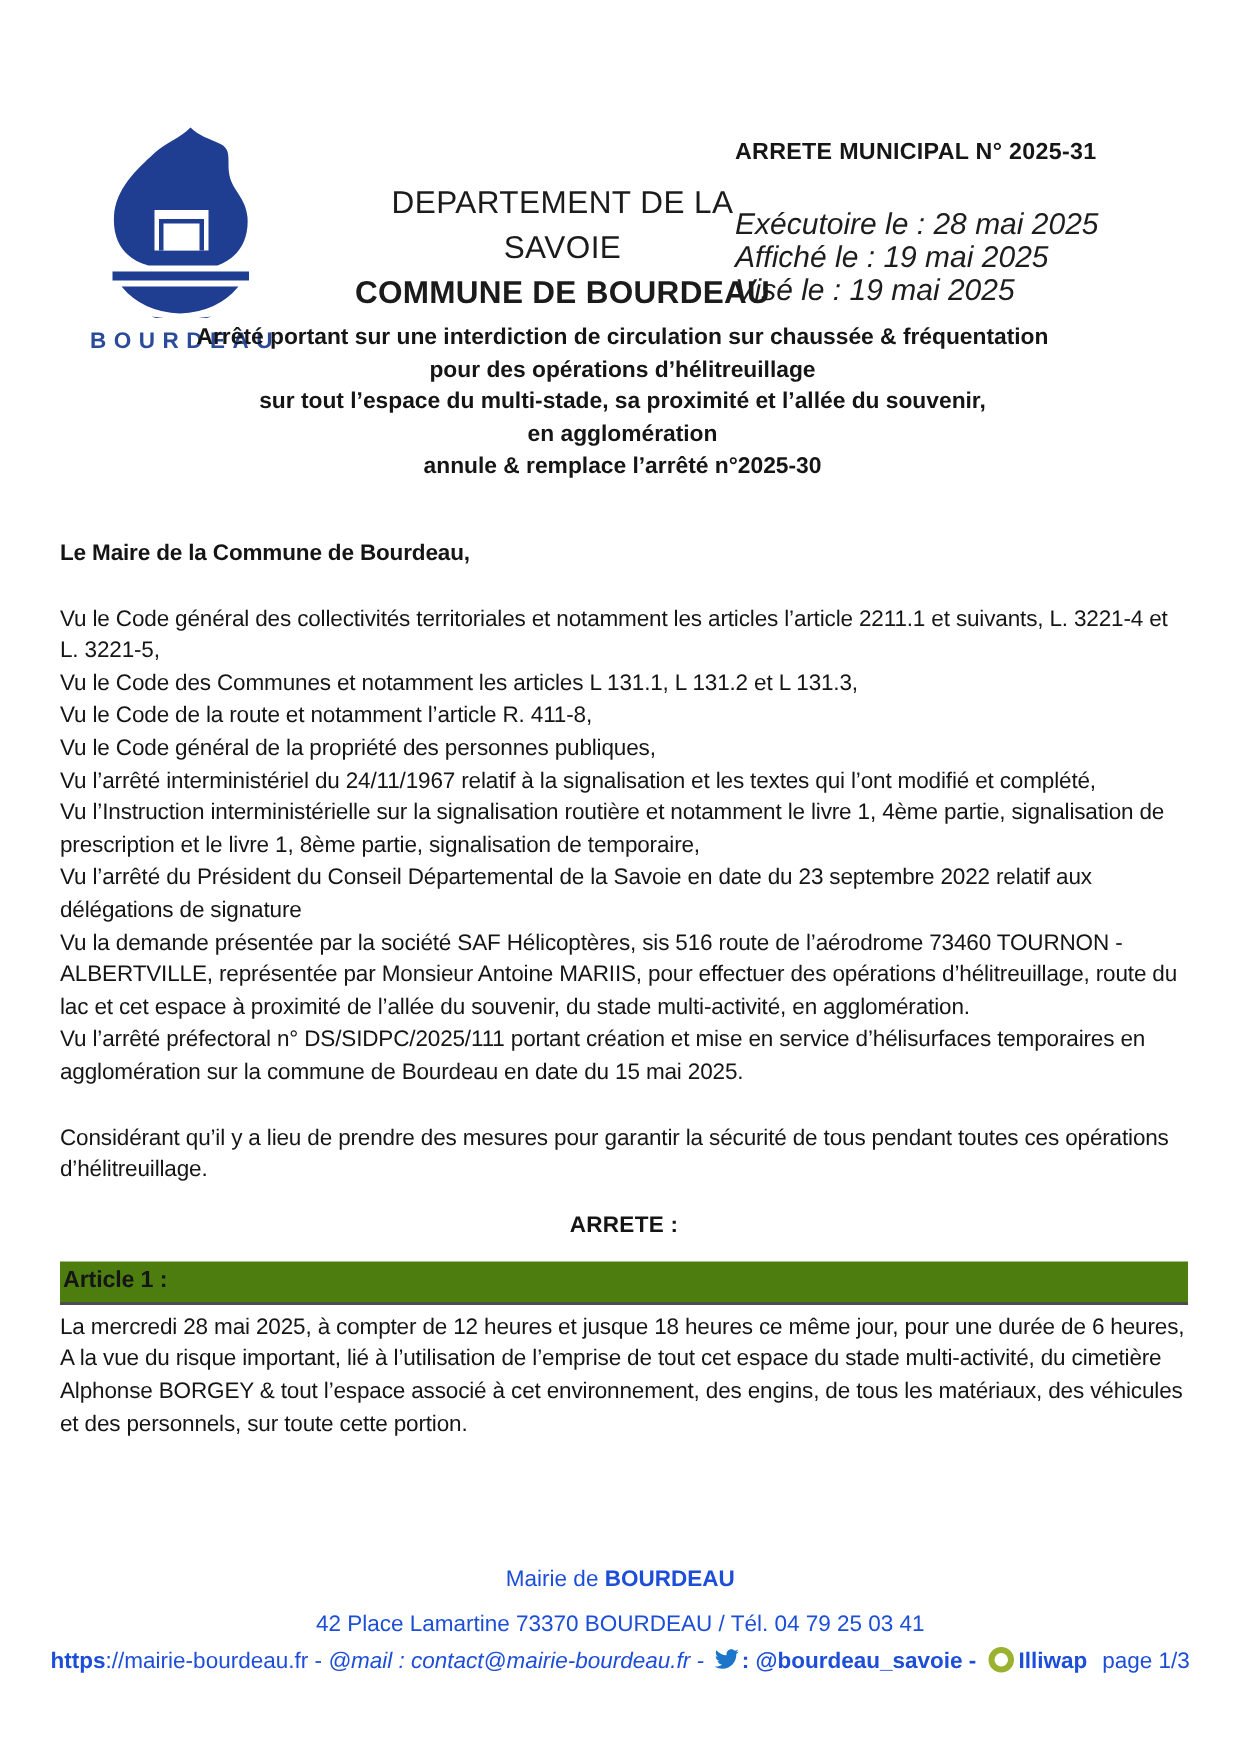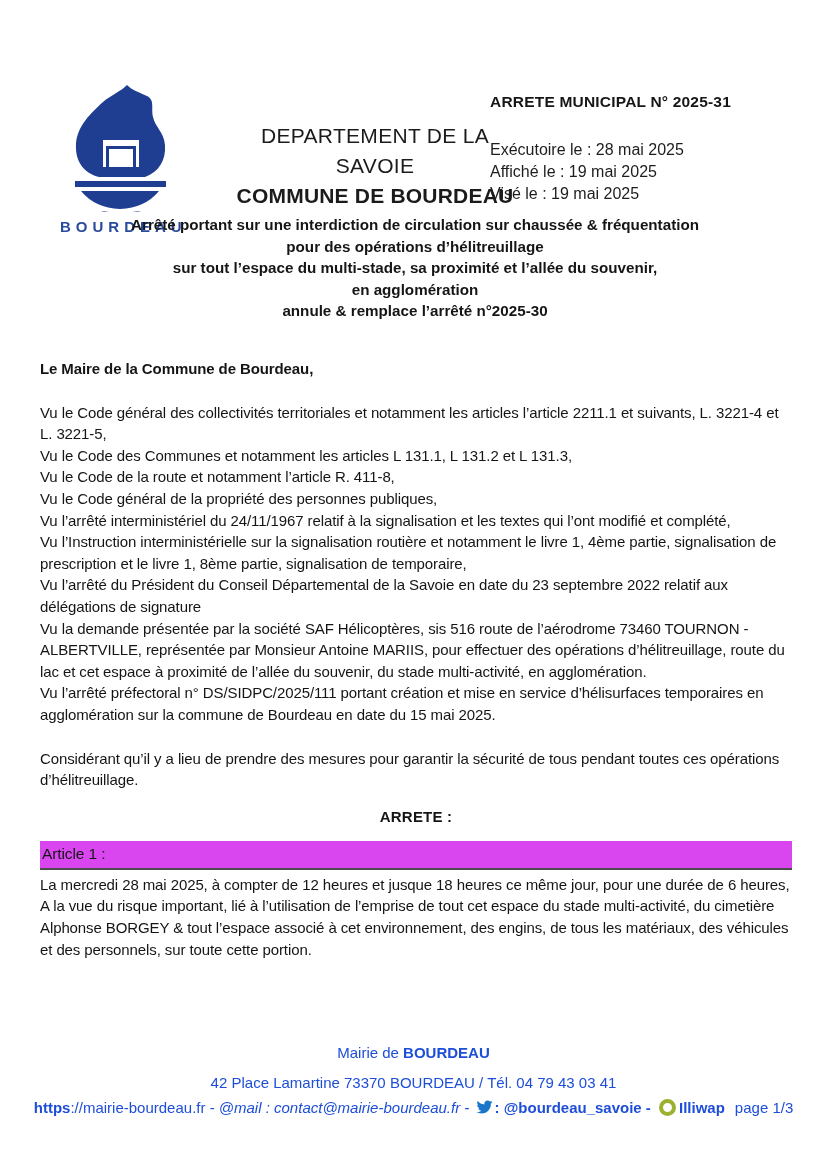--- a/index.html
+++ b/index.html
@@ -20,41 +20,41 @@
   .header-center{
     position:absolute;left:205px;top:121px;width:340px;text-align:center;
     color:#1b1b1b;
   }
   .dept-line{font-size:21px;font-weight:500;line-height:30px;letter-spacing:.3px;}
   .commune-line{font-size:21px;font-weight:700;line-height:30px;letter-spacing:.2px;}
   .header-right{
     position:absolute;right:37px;top:93px;width:300px;text-align:left;
   }
   .arrete-no{font-size:15.5px;font-weight:700;letter-spacing:.2px;}
-  .dates{margin-top:28px;font-size:16px;line-height:22px;color:#1d1d1d;}
+  .dates{margin-top:28px;font-size:20px;line-height:22px;color:#1d1d1d;font-style:italic;}
   
   .title-block{
     position:absolute;left:75px;top:214px;width:680px;text-align:center;
     font-size:15.2px;font-weight:700;line-height:21.5px;color:#151515;
   }
   
   .content{
     position:absolute;left:40px;top:358px;width:752px;
     font-size:15px;line-height:21.6px;letter-spacing:-0.1px;color:#151515;
   }
   .content p{margin:0;}
   .salutation{font-weight:700;margin-bottom:22px !important;}
   .considerant{margin-top:22px !important;}
   .arrete-label{
     text-align:center;font-weight:700;margin-top:15px !important;
     margin-bottom:14px !important;letter-spacing:.2px;
   }
   .article-heading{
-    background:#d946ef;border-bottom:2px solid #4c4c4c;
-    font-weight:400;font-size:15.5px;padding:2px 4px 3px 2px;
+    background:#4d7c0f;border-bottom:2px solid #4c4c4c;
+    font-weight:700;font-size:15.5px;padding:2px 4px 3px 2px;
     margin-bottom:4px;
   }
   
   .footer{
     position:absolute;left:0;top:1042px;width:827px;text-align:center;
     font-size:15px;color:#1d4ed8;
   }
   .footer-line1{line-height:22px;margin-bottom:8px;}
   .footer-line2{line-height:22px;margin-bottom:3px;}
   .footer-line3{line-height:22px;white-space:nowrap;}
@@ -125,21 +125,21 @@
 
     <p class="arrete-label">ARRETE :</p>
 
     <div class="article-heading">Article 1 :</div>
     <p>La mercredi 28 mai 2025, à compter de 12 heures et jusque 18 heures ce même jour, pour une durée de 6 heures,</p>
     <p>A la vue du risque important, lié à l’utilisation de l’emprise de tout cet espace du stade multi-activité, du cimetière Alphonse BORGEY &amp; tout l’espace associé à cet environnement, des engins, de tous les matériaux, des véhicules et des personnels, sur toute cette portion.</p>
   </div>
 
   <div class="footer">
     <div class="footer-line1"><span>Mairie de </span><span class="b">BOURDEAU</span></div>
-    <div class="footer-line2">42 Place Lamartine 73370 BOURDEAU / Tél. 04 79 43 03 41</div>
+    <div class="footer-line2">42 Place Lamartine 73370 BOURDEAU / Tél. 04 79 25 03 41</div>
     <div class="footer-line3">
       <span class="b">https</span><span>://mairie-bourdeau.fr - </span><span class="i">@mail : contact@mairie-bourdeau.fr - </span><span class="twitter-icon-wrap"><svg width="19" height="16" viewBox="0 0 512 512">
             <path fill="#1b76c9" d="M459.37 151.716c.325 4.548.325 9.097.325 13.645 0 138.72-105.583 298.558-298.558 298.558-59.452 0-114.68-17.219-161.137-47.106 8.447.974 16.568 1.299 25.34 1.299 49.055 0 94.213-16.568 130.274-44.832-46.132-.975-84.792-31.188-98.112-72.772 6.498.974 12.995 1.624 19.818 1.624 9.421 0 18.843-1.3 27.614-3.573-48.081-9.747-84.143-51.98-84.143-102.985v-1.299c13.969 7.797 30.214 12.67 47.431 13.319-28.264-18.843-46.781-51.005-46.781-87.391 0-19.492 5.197-37.36 14.294-52.954 51.655 63.675 129.3 105.258 216.365 109.807-1.624-7.797-2.599-15.918-2.599-24.04 0-57.828 46.782-104.934 104.934-104.934 30.213 0 57.502 12.67 76.67 33.137 23.715-4.548 46.456-13.32 66.599-25.34-7.798 24.366-24.366 44.833-46.132 57.827 21.117-2.273 41.584-8.122 60.426-16.243-14.292 20.791-32.161 39.308-52.628 54.253z"></path>
           </svg></span><span class="b">: @bourdeau_savoie - </span><span class="illiwap-ring"></span><span class="b">Illiwap</span><span class="page-num">page 1/3</span>
     </div>
   </div>
 
 </div>
 
 </body></html>

